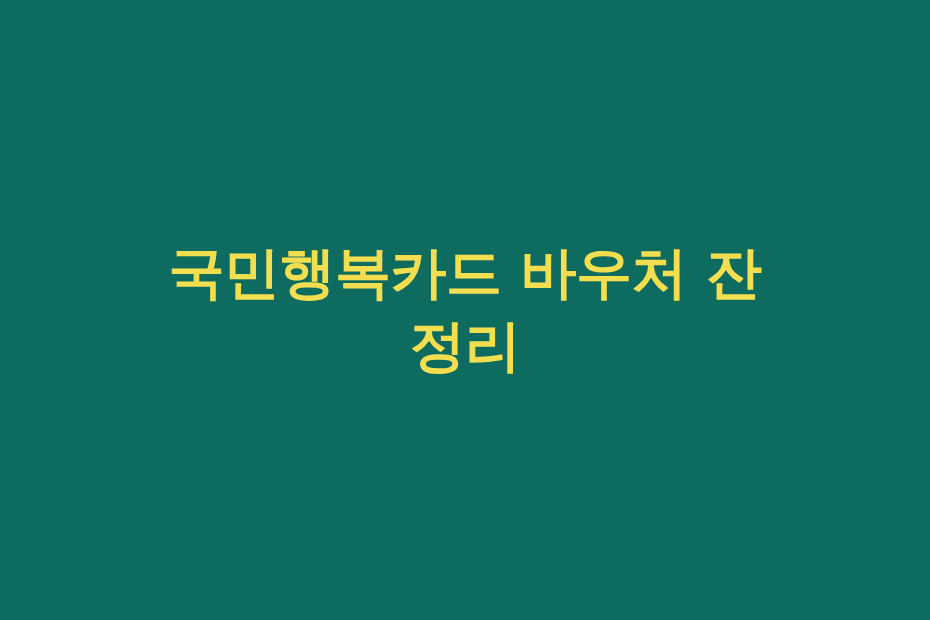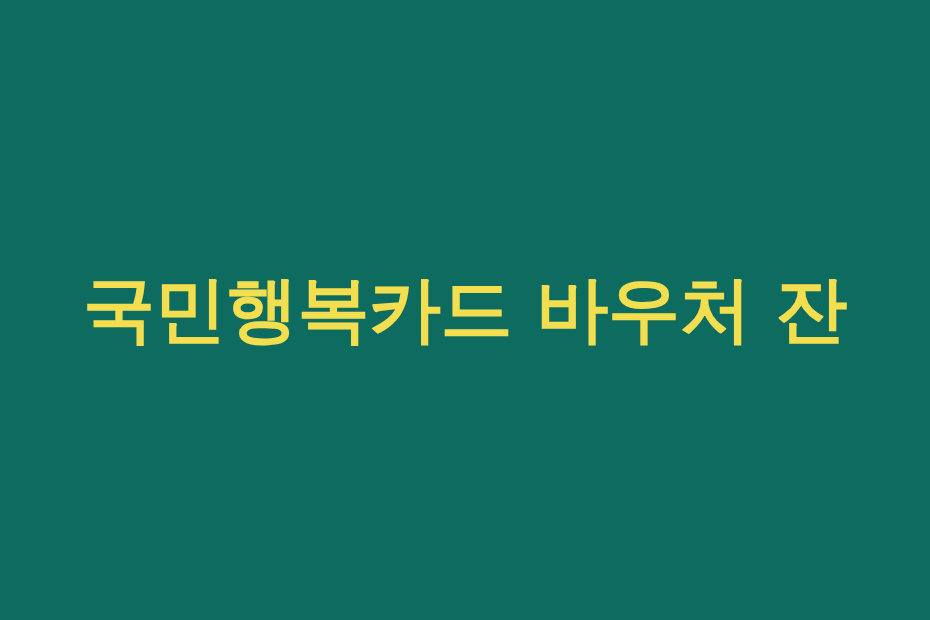--- a/index.html
+++ b/index.html
@@ -28,21 +28,21 @@
   }
 
   #headline-block {
     width: 100%;
     padding: 0 24px;
     box-sizing: border-box;
     text-align: center;
     color: #f2de4e;
     font-family: "DejaVu Sans", "Liberation Sans", sans-serif;
     font-weight: 700;
-    font-size: 72px;
+    font-size: 56px;
     line-height: 1.30;
     letter-spacing: -0.5px;
     word-break: keep-all;
     -webkit-font-smoothing: antialiased;
     text-rendering: optimizeLegibility;
   }
 
   .headline-line {
     display: block;
     white-space: nowrap;
@@ -51,16 +51,17 @@
 </head>
 <body>
 
 <div id="thumbnail-canvas" style="background-color: rgb(14, 107, 96);">
 
   <div id="headline-block" style="color: rgb(242, 222, 78); text-align: center;">
 
     <span class="headline-line">국민행복카드 바우처 잔</span>
 
 
+    <span class="headline-line">정리</span>
 
   </div>
 
 </div>
 
 </body></html>

